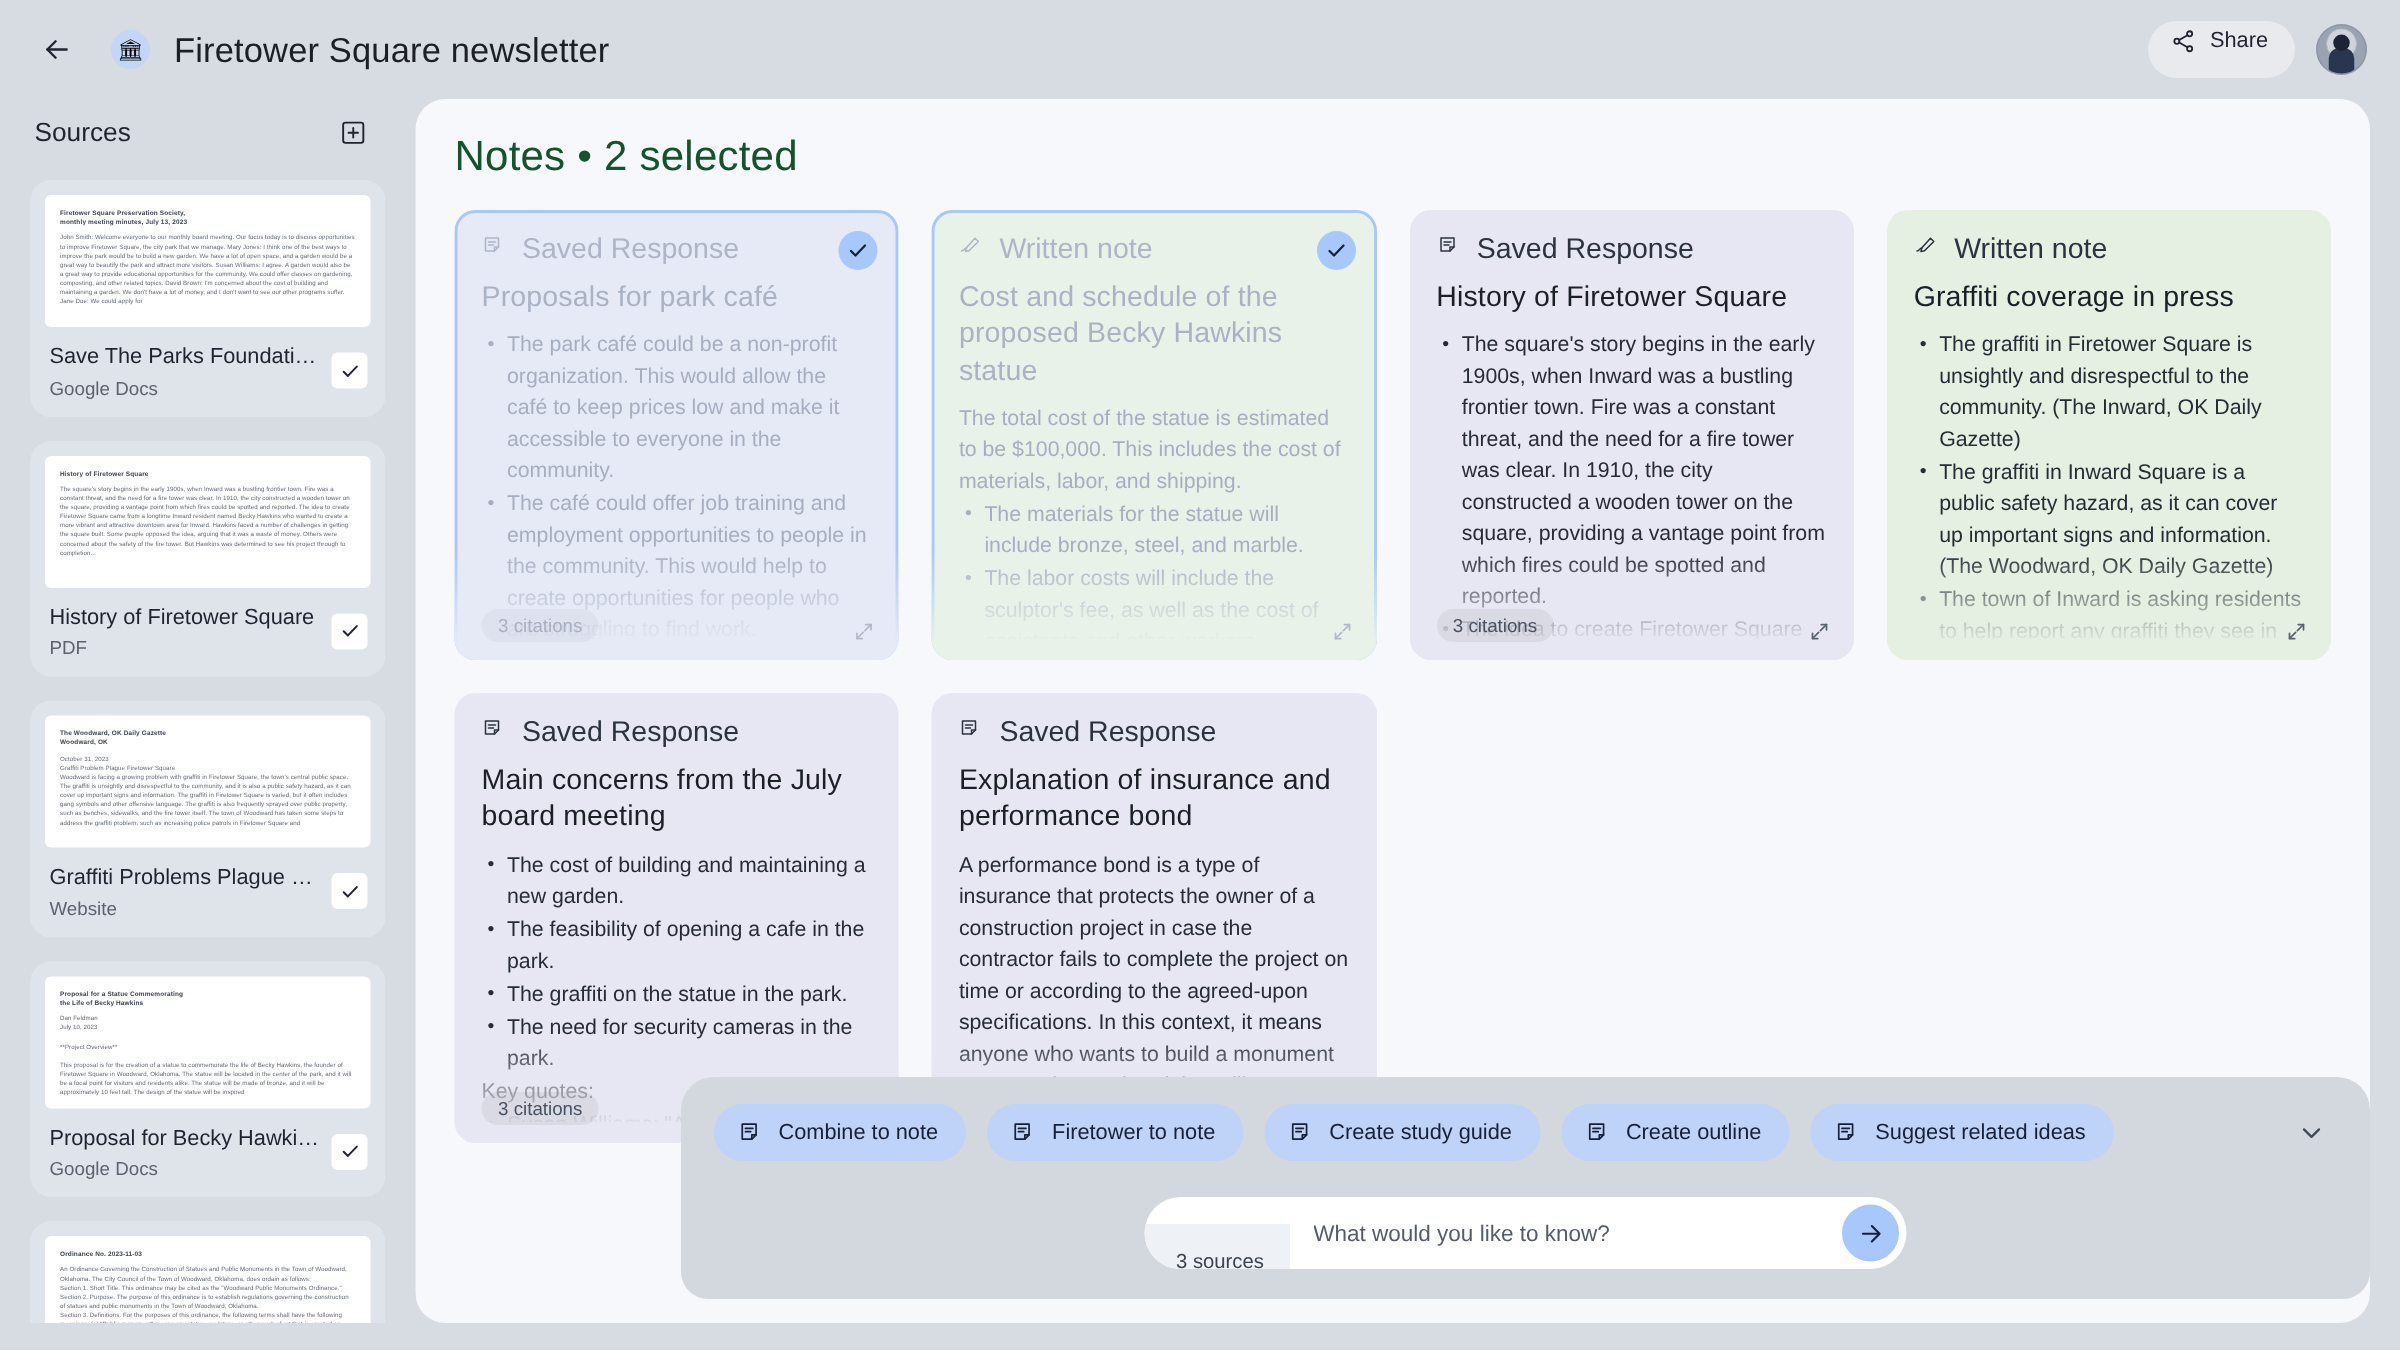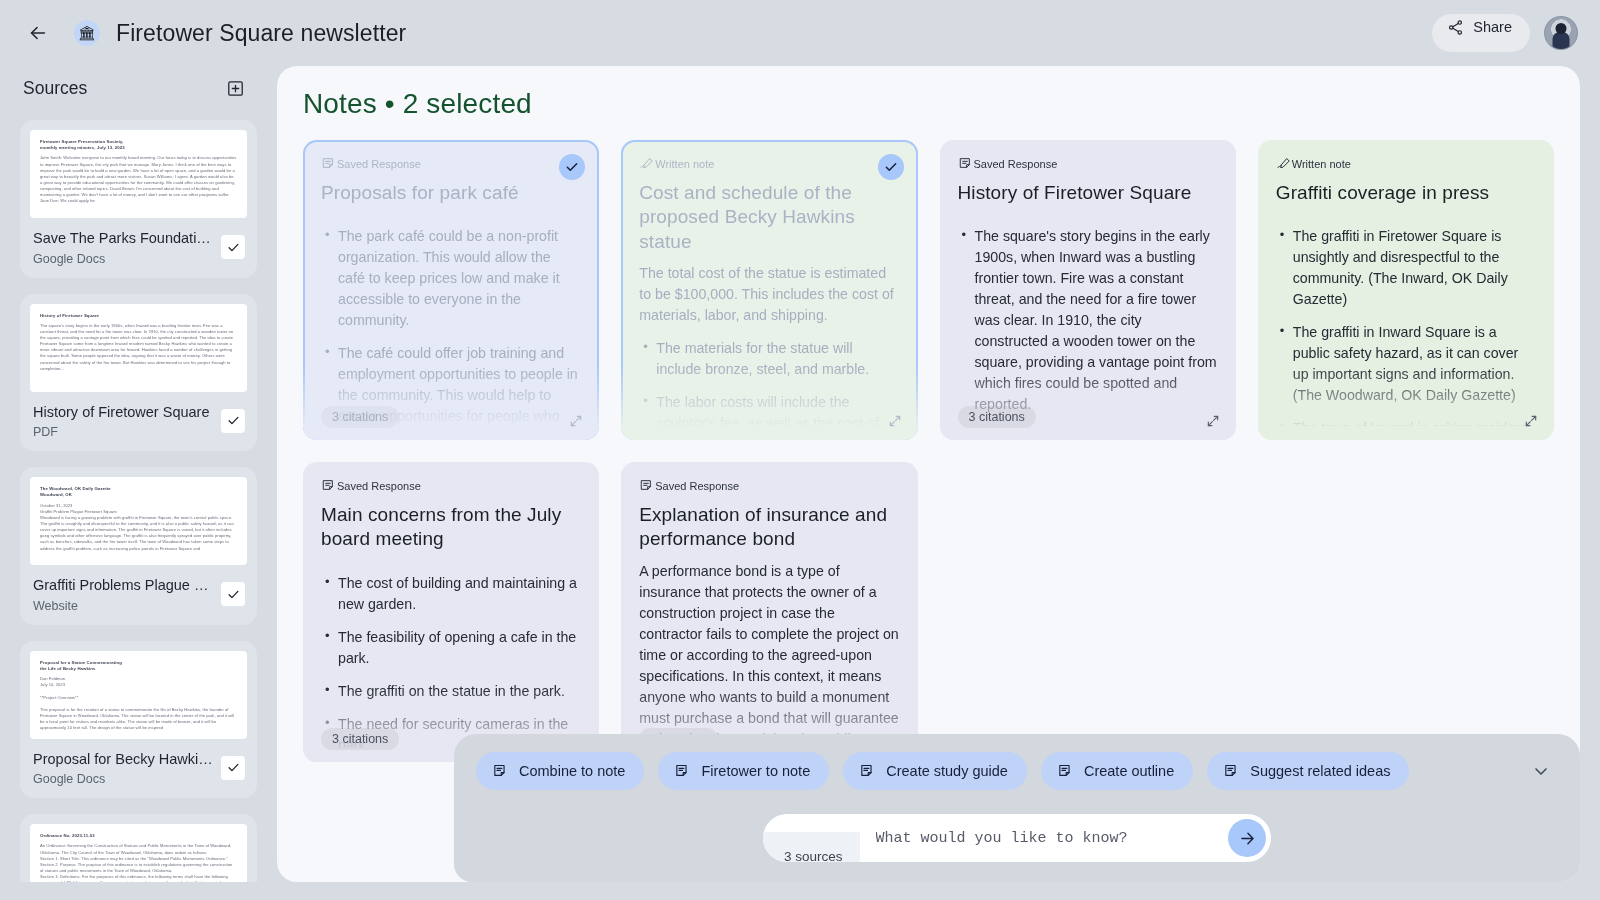--- a/index.html
+++ b/index.html
@@ -135,37 +135,37 @@
     position: relative; overflow: hidden; cursor: pointer;
     height: 300px; display: flex; flex-direction: column;
     background: #e6e7f2;
   }
   .note-card.green  { background: #e5efe2; }
   .note-card.selected { box-shadow: 0 0 0 2px #a8c7fa inset; }
   .note-card.selected.blue  { background: #e6eaf6; }
   .note-card.selected.green { background: #e9f2e8; }
 
   .note-kicker {
-    display: flex; align-items: center; gap: 0;
-    font-size: 11px; color: #2c3340; margin-bottom: 9px; flex: 0 0 auto;
+    display: flex; align-items: flex-start; gap: 11px;
+    font-size: 19px; color: #2c3340; margin-bottom: 9px; flex: 0 0 auto;
   }
   .note-card.faded .note-kicker { color: #aeb5c6; }
   .note-title {
     font-size: 19px; line-height: 1.28; color: #1b2026;
     margin-bottom: 9px; letter-spacing: .1px; flex: 0 0 auto; font-weight: 400;
   }
   .note-card.faded .note-title { color: #aab2c4; }
   .note-body {
     font-size: 14.2px; line-height: 1.48; color: #262b34;
     flex: 1 1 auto; overflow: hidden; position: relative;
   }
   .note-card.faded .note-body { color: #a7aec0; }
   .note-body p { margin: 0 0 1px 0; }
   .note-body ul { margin: 0; padding-left: 17px; list-style: none; }
-  .note-body li { position: relative; margin-bottom: 1px; margin-top: 12px; }
+  .note-body li { position: relative; margin-bottom: 1px; }
   .note-body li::before {
     content: "•"; position: absolute; left: -13px; top: -1px;
     font-size: 13px; color: inherit;
   }
   .fade-mask {
     position: absolute; left: 0; right: 0; bottom: 0; height: 74px;
     pointer-events: none;
   }
   .note-card .fade-mask { background: linear-gradient(to bottom, rgba(230,231,242,0), #e6e7f2 86%); }
   .note-card.green .fade-mask { background: linear-gradient(to bottom, rgba(229,239,226,0), #e5efe2 86%); }
@@ -186,21 +186,21 @@
 
   .note-check {
     position: absolute; top: 14px; right: 14px;
     width: 26px; height: 26px; border-radius: 50%;
     background: #a8c7fa; display: flex; align-items: center; justify-content: center;
     cursor: pointer; z-index: 3;
   }
 
   
   .chat-dock {
-    position: absolute; left: 177px; right: 0px; bottom: 0;
+    position: absolute; left: 177px; right: 0px; bottom: 16px;
     background: #d3d7de; border-radius: 22px 22px 18px 18px;
     padding: 18px 22px 20px 22px; z-index: 10;
   }
   .chips-row { display: flex; align-items: center; gap: 14px; }
   .chip {
     display: flex; align-items: center; gap: 10px;
     height: 38px; padding: 0 19px 0 16px; border-radius: 19px;
     background: #bfd2f8; color: #17203a; border: none; cursor: pointer;
     font-size: 14.5px; font-family: inherit; white-space: nowrap;
   }
@@ -213,21 +213,21 @@
     display: flex; align-items: center; width: 508px; height: 48px;
     background: #fff; border-radius: 24px; padding: 0 5px 0 0; overflow: hidden;
   }
   .sources-count {
     font-size: 13.5px; color: #3d4450; padding: 0 17px 0 21px;
     background: #eef1f6; height: 100%; display: flex; align-items: center;
     cursor: pointer; white-space: nowrap; margin-top: 36px;
   }
   .chat-input {
     flex: 1 1 auto; border: none; outline: none; height: 100%;
-    font-size: 15px; font-family: Liberation Mono, monospace; color: #1f2430;
+    font-size: 15px; font-family: Liberation Sans, sans-serif; color: #1f2430;
     padding: 0 10px 0 16px; background: transparent;
   }
   .chat-input::placeholder { color: #555c68; }
   .send-btn {
     width: 38px; height: 38px; flex: 0 0 38px; border-radius: 50%;
     background: #a8c7fa; border: none; cursor: pointer;
     display: flex; align-items: center; justify-content: center; color: #16203a;
   }
 
   svg { display: block; }

